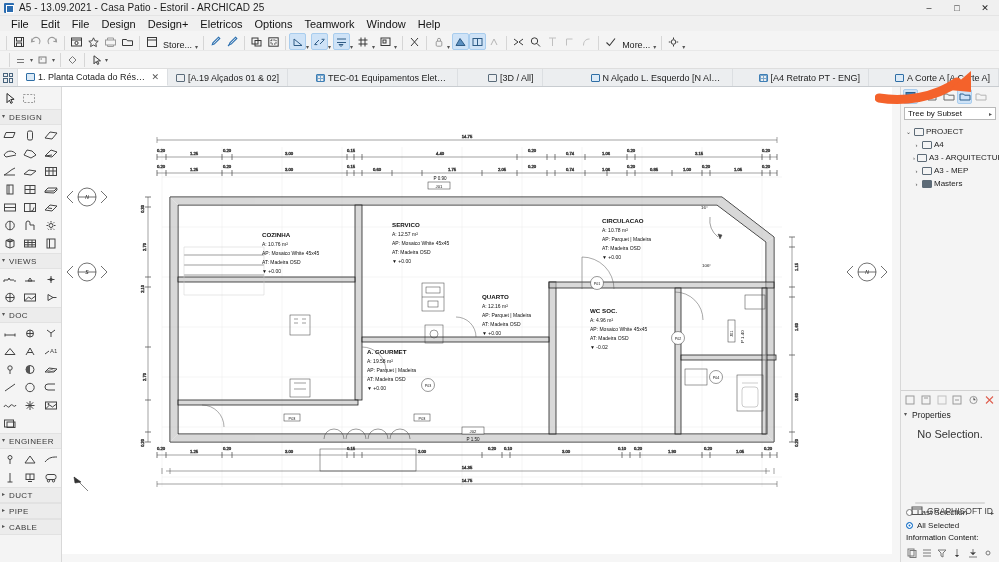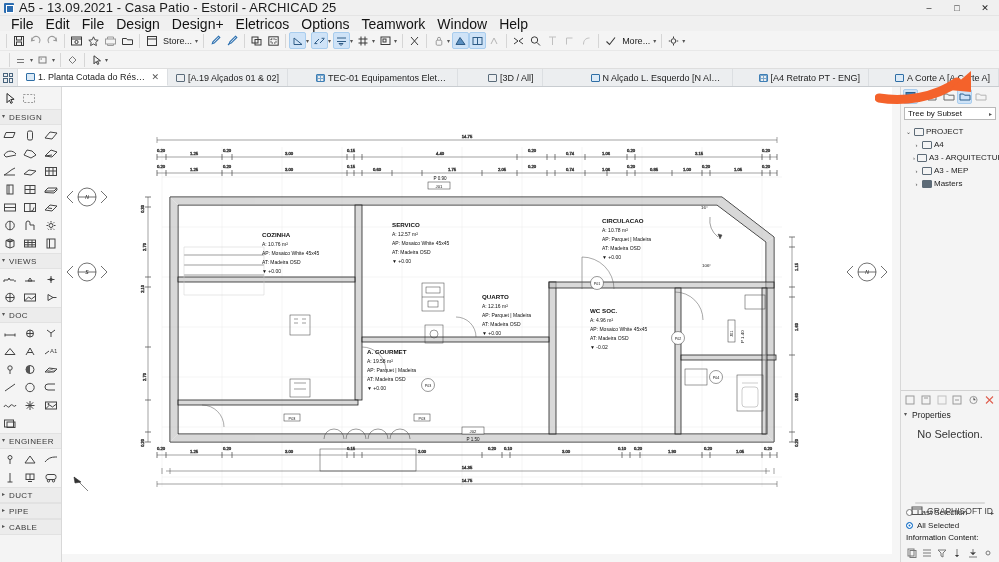--- a/index.html
+++ b/index.html
@@ -18,32 +18,32 @@
     border-bottom:1px solid #e4e4e4; padding-left:4px;
   }
   .titlebar .appicon {
     width:10px; height:10px; background:#2b6cb0; border-radius:1px; margin-right:5px;
     position:relative;
   }
   .titlebar .appicon:after{
     content:""; position:absolute; left:2px; top:2px; width:6px; height:6px;
     border:1px solid #fff;
   }
-  .titlebar .ttl { font-size:13px; color:#1b1b1b; letter-spacing:.1px;}
+  .titlebar .ttl { font-size:10px; color:#1b1b1b; letter-spacing:.1px;}
   .wbtns { margin-left:auto; display:flex; height:16px; }
   .wbtn { width:28px; height:16px; display:flex; align-items:center; justify-content:center;
           font-size:9px; color:#222; }
 
   
   .menubar { height:15px; background:#f0f0f0; display:flex; align-items:center; padding-left:5px; gap:0px;}
-  .menubar .mi { font-size:14px; padding:1px 6px; color:#131313; }
+  .menubar .mi { font-size:11px; padding:1px 6px; color:#131313; }
 
   
   .toolbar {
-    height:20px; background:#f4f4f4; display:flex; align-items:center;
+    height:20px; background:#f4f4f4; display:flex; align-items:flex-end;
     border-bottom:1px solid #e8e8e8; padding-left:3px; gap:0px;
   }
   .tb-ico {
     width:17px; height:17px; display:flex; align-items:center; justify-content:center;
     color:#3a3a3a; font-size:11px; position:relative;
   }
   .tb-ico svg { display:block; }
   .tb-ico.sel { background:#cfe3f7; border:1px solid #a9cdee; border-radius:2px; }
   .tb-sep { width:1px; height:14px; background:#d6d6d6; margin:0 3px; }
   .tb-caret { font-size:6px; color:#555; margin:0 2px 0 0; }

